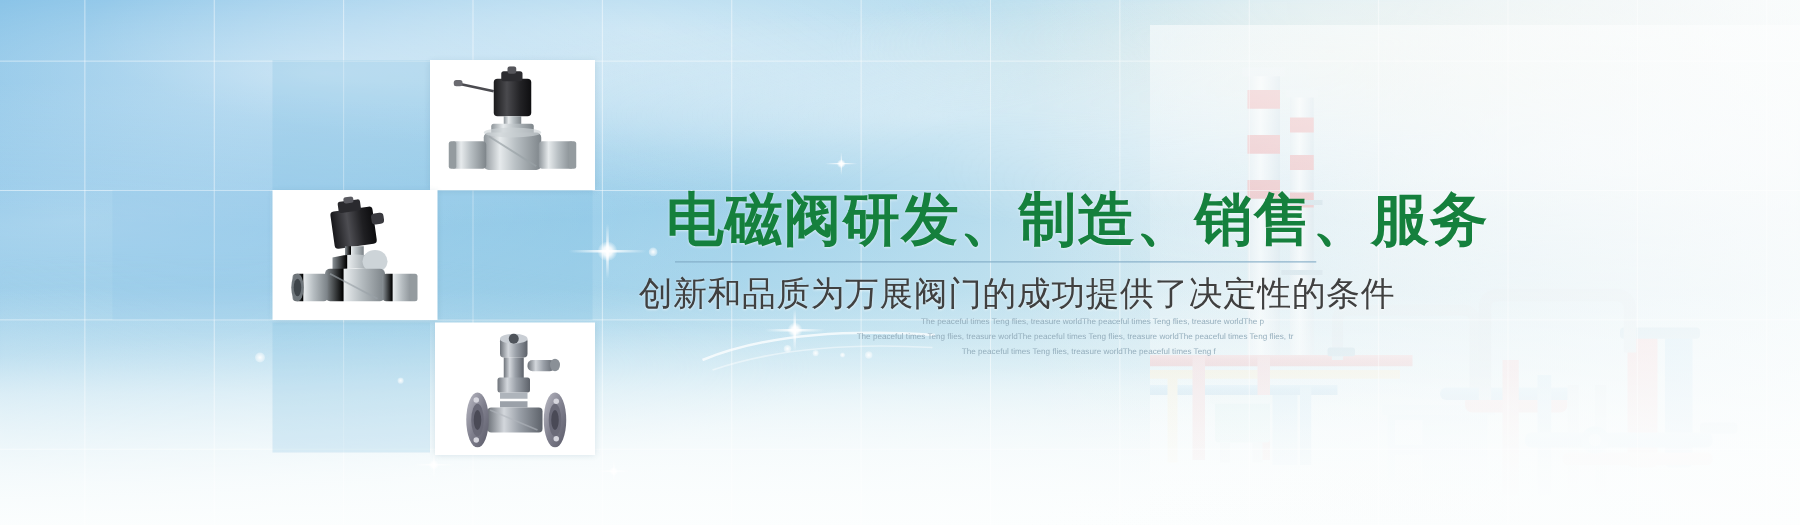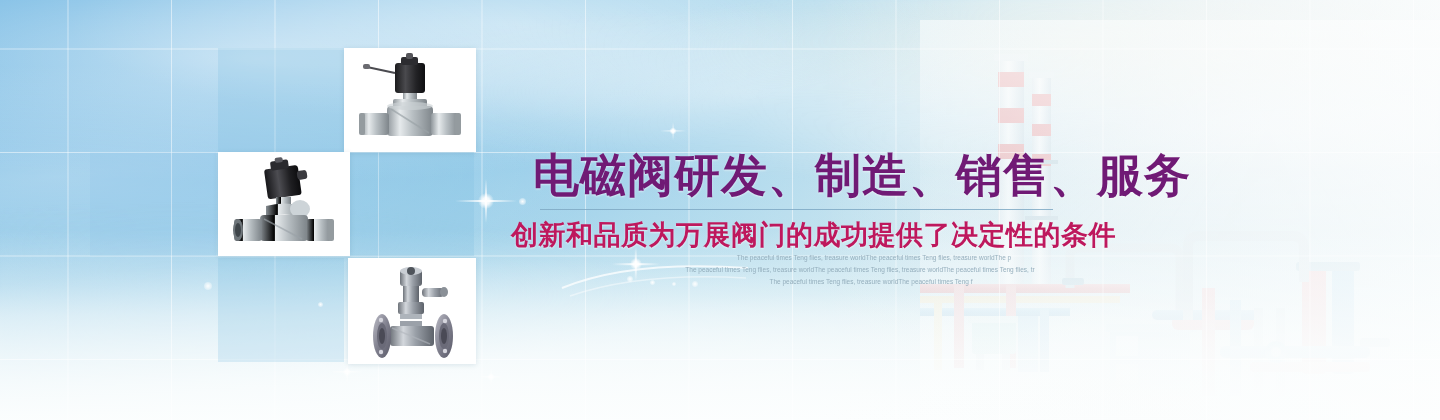--- a/index.html
+++ b/index.html
@@ -130,36 +130,36 @@
     pointer-events:none;
   }
   .swoosh{
     position:absolute;pointer-events:none;
   }
 
   
   .headline{
     position:absolute;left:533px;top:152px;
     font-size:46px;font-weight:bold;
-    color:#701a75;
+    color:#15803d;
     letter-spacing:1px;
     white-space:nowrap;
     line-height:1;
     text-shadow:0 1px 2px rgba(255,255,255,0.55);
   }
   .rule{
     position:absolute;left:540px;top:209px;
     width:513px;height:1px;
     background:#7fa9c4;
     opacity:0.85;
   }
   .subhead{
     position:absolute;left:511px;top:220px;
-    font-size:27px;font-weight:bold;
-    color:#be185d;
+    font-size:27px;font-weight:normal;
+    color:#404040;
     letter-spacing:0.5px;
     white-space:nowrap;
     line-height:1.15;
     text-shadow:0 1px 2px rgba(255,255,255,0.6);
   }
   .blurb{
     position:absolute;left:640px;top:252px;
     width:440px;
     text-align:center;
     font-size:6.5px;

